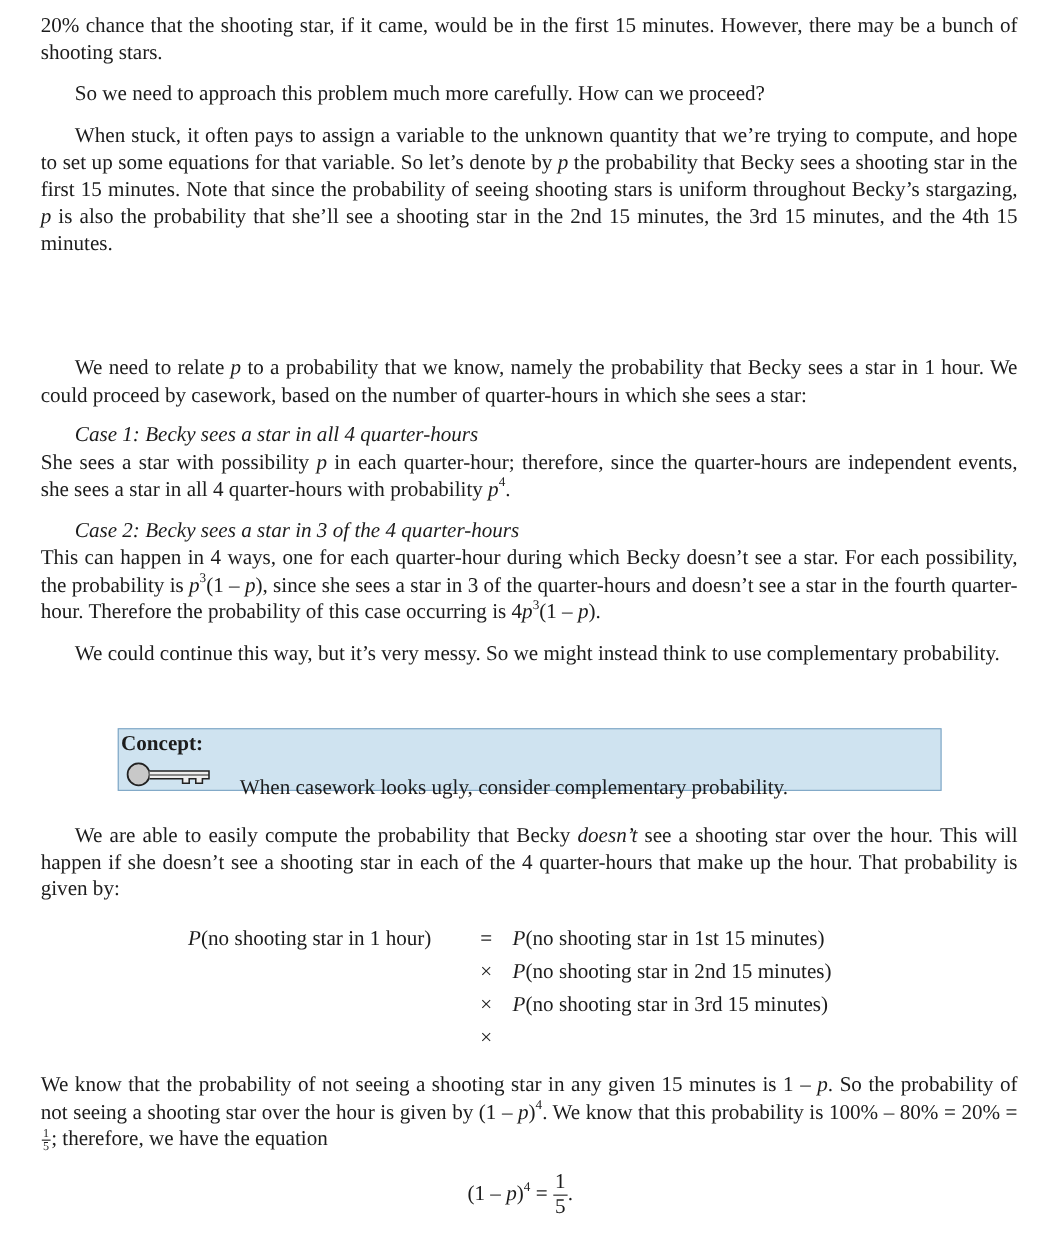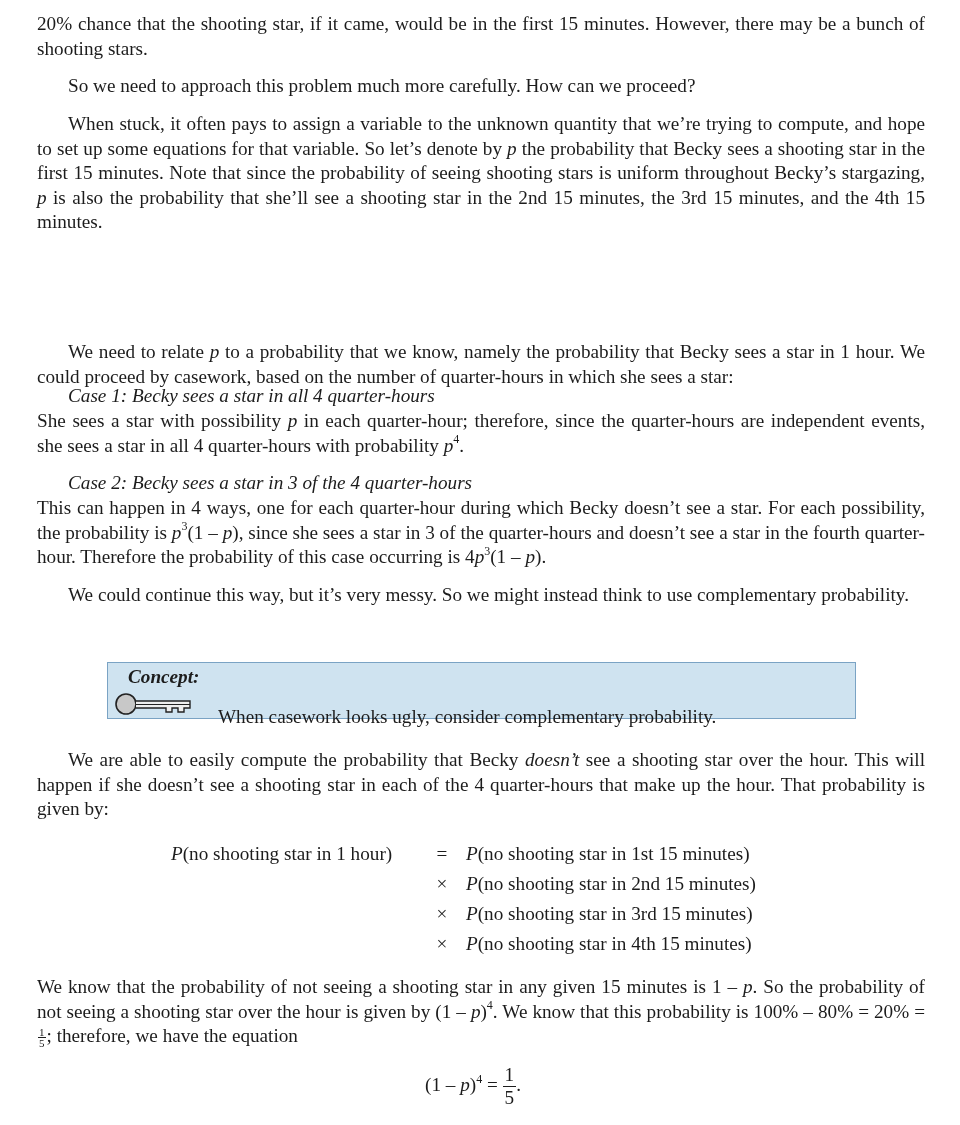--- a/index.html
+++ b/index.html
@@ -13,21 +13,21 @@
   .page { position: relative; width: 856px; height: 1125px; }
   .para { position: absolute; left: 37px; width: 888px; text-align: justify; margin: 0; }
   .indent { text-indent: 31px; }
   i, .var { font-style: italic; }
   sup { font-size: 12px; line-height: 0; position: relative; top: -1px; vertical-align: super; }
   .case-title { position: absolute; left: 68px; font-style: italic; margin: 0; }
   .concept {
     position: absolute; left: 107px; top: 662px; width: 749px; height: 57px;
     background: #cfe3f0; border: 1.5px solid #7aa3c4; box-sizing: border-box;
   }
-  .concept-label { position: absolute; left: 20px; top: 2px; font-weight: bold; font-style: italic; }
+  .concept-label { position: absolute; left: 2px; top: 2px; font-weight: bold; }
   .concept-text { position: absolute; left: 110px; top: 2px; margin-top: 40px; }
   .key-icon { position: absolute; left: 6px; top: 29px; width: 82px; height: 24px; }
   .eq-row { position: absolute; height: 28px; line-height: 28px; }
   .eq-lhs { position: absolute; left: 171px; }
   .eq-op { position: absolute; left: 434px; width: 16px; text-align: center; }
   .eq-rhs { position: absolute; left: 466px; }
   .frac { display: inline-block; vertical-align: middle; text-align: center; font-size: 11px; line-height: 10px; margin: 0 1px; }
   .frac .num { display: block; border-bottom: 1px solid #1c1c1c; padding: 0 1px; }
   .frac .den { display: block; }
   .bigfrac { display: inline-block; vertical-align: middle; text-align: center; line-height: 22px; }
@@ -41,21 +41,21 @@
 <div class="page">
 
   <p class="para" style="top:12px;"><span>20% chance that the shooting star, if it came, would be in the first 15 minutes. However, there may be a bunch of shooting stars.</span></p>
 
   <p class="para indent" style="top:74px;"><span>So we need to approach this problem much more carefully. How can we proceed?</span></p>
 
   <p class="para indent" style="top:112px;"><span>When stuck, it often pays to assign a variable to the unknown quantity that we’re trying to compute, and hope to set up some equations for that variable. So let’s denote by </span><i class="var">p</i><span> the probability that Becky sees a shooting star in the first 15 minutes. Note that since the probability of seeing shooting stars is uniform throughout Becky’s stargazing, </span><i class="var">p</i><span> is also the probability that she’ll see a shooting star in the 2nd 15 minutes, the 3rd 15 minutes, and the 4th 15 minutes.</span></p>
 
 
 
-  <p class="para indent" style="top:340px;"><span>We need to relate </span><i class="var">p</i><span> to a probability that we know, namely the probability that Becky sees a star in 1 hour. We could proceed by casework, based on the number of quarter-hours in which she sees a star:</span></p>
+  <p class="para indent" style="top:323px;"><span>We need to relate </span><i class="var">p</i><span> to a probability that we know, namely the probability that Becky sees a star in 1 hour. We could proceed by casework, based on the number of quarter-hours in which she sees a star:</span></p>
 
   <p class="case-title" style="top:384px;">Case 1: Becky sees a star in all 4 quarter-hours</p>
   <p class="para" style="top:409px;"><span>She sees a star with possibility </span><i class="var">p</i><span> in each quarter-hour; therefore, since the quarter-hours are independent events, she sees a star in all 4 quarter-hours with probability </span><i class="var">p</i><sup>4</sup><span>.</span></p>
 
   <p class="case-title" style="top:471px;">Case 2: Becky sees a star in 3 of the 4 quarter-hours</p>
   <p class="para" style="top:496px;"><span>This can happen in 4 ways, one for each quarter-hour during which Becky doesn’t see a star. For each possibility, the probability is </span><i class="var">p</i><sup>3</sup><span>(1 – </span><i class="var">p</i><span>), since she sees a star in 3 of the quarter-hours and doesn’t see a star in the fourth quarter-hour. Therefore the probability of this case occurring is 4</span><i class="var">p</i><sup>3</sup><span>(1 – </span><i class="var">p</i><span>).</span></p>
 
   <p class="para indent" style="top:583px;"><span>We could continue this way, but it’s very messy. So we might instead think to use complementary probability.</span></p>
 
   <div class="concept">
@@ -79,21 +79,20 @@
     <div class="eq-row" style="top:870px; left:0; width:960px;">
       <span class="eq-op">×</span>
       <span class="eq-rhs"><i>P</i><span>(no shooting star in 2nd 15 minutes)</span></span>
     </div>
     <div class="eq-row" style="top:900px; left:0; width:960px;">
       <span class="eq-op">×</span>
       <span class="eq-rhs"><i>P</i><span>(no shooting star in 3rd 15 minutes)</span></span>
     </div>
     <div class="eq-row" style="top:930px; left:0; width:960px;">
       <span class="eq-op">×</span>
-      <span class="eq-rhs"><i>P</i><span>(no shooting star in 4th 15 minutes)</span></span>
     </div>
   </div>
 
   <p class="para" style="top:975px;"><span>We know that the probability of not seeing a shooting star in any given 15 minutes is 1 – </span><i class="var">p</i><span>. So the probability of not seeing a shooting star over the hour is given by (1 – </span><i class="var">p</i><span>)</span><sup>4</sup><span>. We know that this probability is 100% – 80% = 20% = </span><span class="frac"><span class="num">1</span><span class="den">5</span></span><span>; therefore, we have the equation</span></p>
 
   <div class="final-eq"><span>(1 – </span><i>p</i><span>)</span><sup>4</sup><span> = </span><span class="bigfrac"><span class="num">1</span><span class="den">5</span></span><span>.</span></div>
 
 </div>
 
 </body></html>

